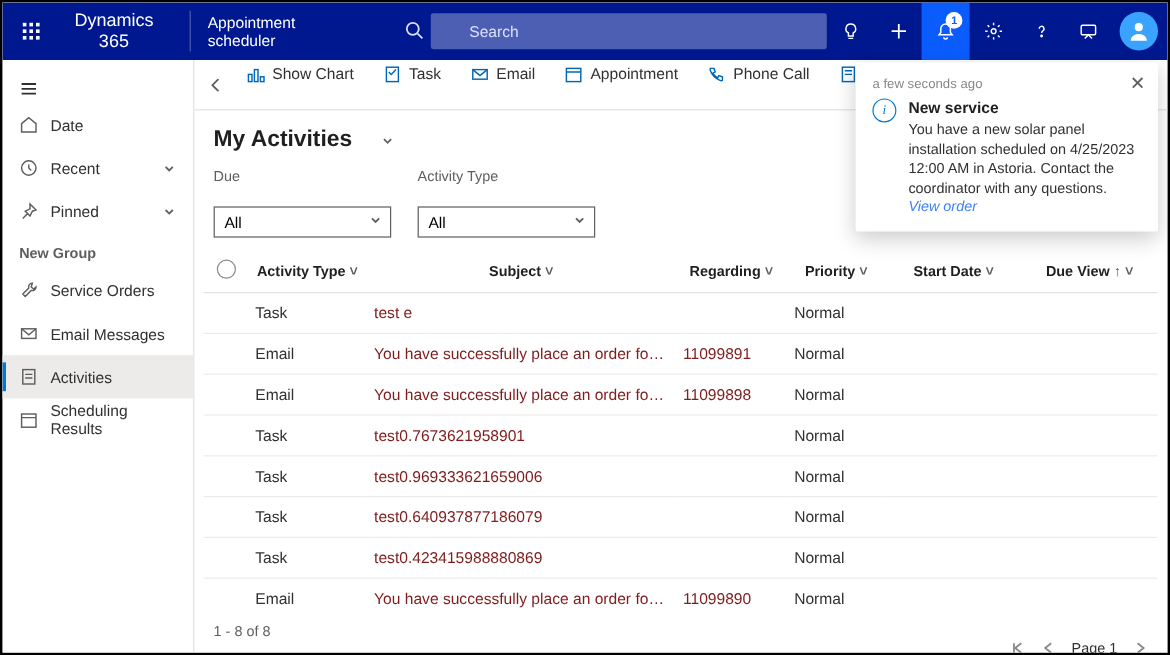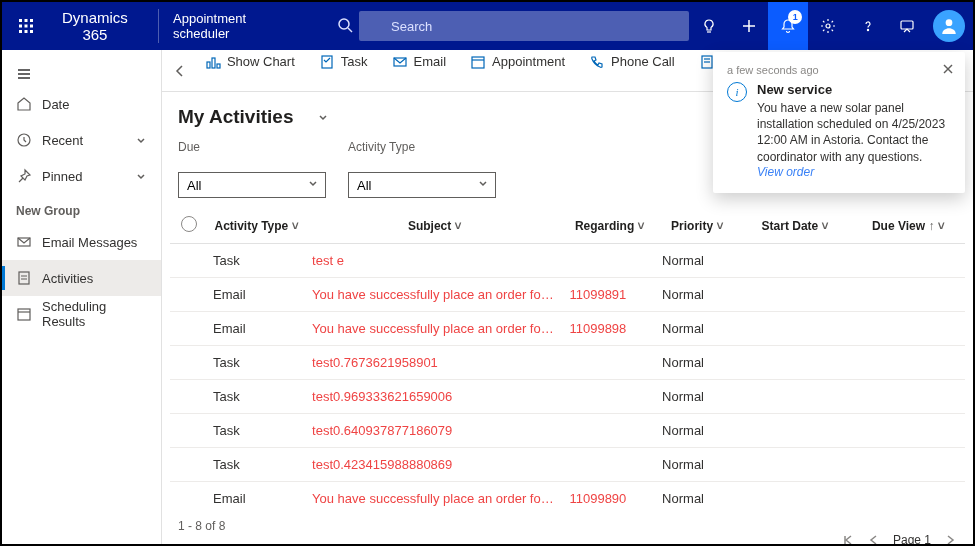--- a/index.html
+++ b/index.html
@@ -47,21 +47,21 @@
 .filtercol { display:flex; flex-direction:column; gap:18px; }
 .filtercol label { font-size:12px; color:#605e5c; }
 .filtercol .sel { width:148px; height:26px; border:1px solid #605e5c; font-size:13px; padding:0 22px 0 8px; display:flex; align-items:center; position:relative; cursor:pointer; background:#fff; }
 .filtercol .sel .dd { position:absolute; right:6px; top:4px; color:#605e5c; }
 
 .gridwrap { flex:1; overflow:auto; padding:0 8px; }
 table.grid { width:100%; border-collapse:collapse; font-size:13px; color:#323130; }
 table.grid th { text-align:center; font-weight:600; font-size:12px; color:#201f1e; padding:8px 6px; border-bottom:1px solid #e1e1e1; white-space:nowrap; }
 table.grid th .sort { color:#605e5c; }
 table.grid td { padding:9px 6px; border-bottom:1px solid #edebe9; white-space:nowrap; overflow:hidden; text-overflow:ellipsis; max-width:0; }
-table.grid td.lnk { color:#ef4444; cursor:pointer; }
+table.grid td.lnk { color:#7f1d1d; cursor:pointer; }
 .chkcircle { width:16px; height:16px; border:1px solid #8a8886; border-radius:50%; display:inline-block; }
 
 .pager { height:36px; display:flex; align-items:center; padding:0 16px; font-size:12px; color:#605e5c; }
 .pager .spacer { flex:1; }
 .pager .pctrl { display:flex; align-items:center; gap:12px; color:#8a8886;margin-top:27px; }
 
 .notif { position:absolute; top:2px; right:8px; width:252px; background:#fff; box-shadow:0 6px 18px rgba(0,0,0,.2); border-radius:2px; padding:12px 14px 14px; font-size:12px; color:#201f1e; }
 .notif .ago { font-size:11px; color:#8a8886; }
 .notif .close { position:absolute; top:10px; right:10px; color:#605e5c; cursor:pointer; }
 .notif .row1 { display:flex; gap:10px; margin-top:6px; }
@@ -185,20 +185,28 @@
           </svg>
         </span>
       <span>Pinned</span>
       <span class="chev">
           <svg width="12" height="12" viewBox="0 0 12 12" fill="none" stroke="currentColor" stroke-width="1.5">
             <path d="M3 5l3 3 3-3"></path>
           </svg>
         </span>
     </div>
     <div class="section-label">New Group</div>
+    <div class="nav-item">
+      <span>
+          <svg width="16" height="16" viewBox="0 0 16 16" fill="none" stroke="#605e5c" stroke-width="1.2">
+            <path d="M11 2a3 3 0 0 0-3 4L3 11l2 2 5-5a3 3 0 0 0 4-3l-2 2-2-2z"></path>
+          </svg>
+        </span>
+      <span>Service Orders</span>
+    </div>
     <div class="nav-item">
       <span>
           <svg width="16" height="16" viewBox="0 0 16 16" fill="none" stroke="#605e5c" stroke-width="1.2">
             <rect x="2" y="4" width="12" height="8"></rect>
             <path d="M2 4l6 5 6-5"></path>
           </svg>
         </span>
       <span>Email Messages</span>
     </div>
     <div class="nav-item active">

